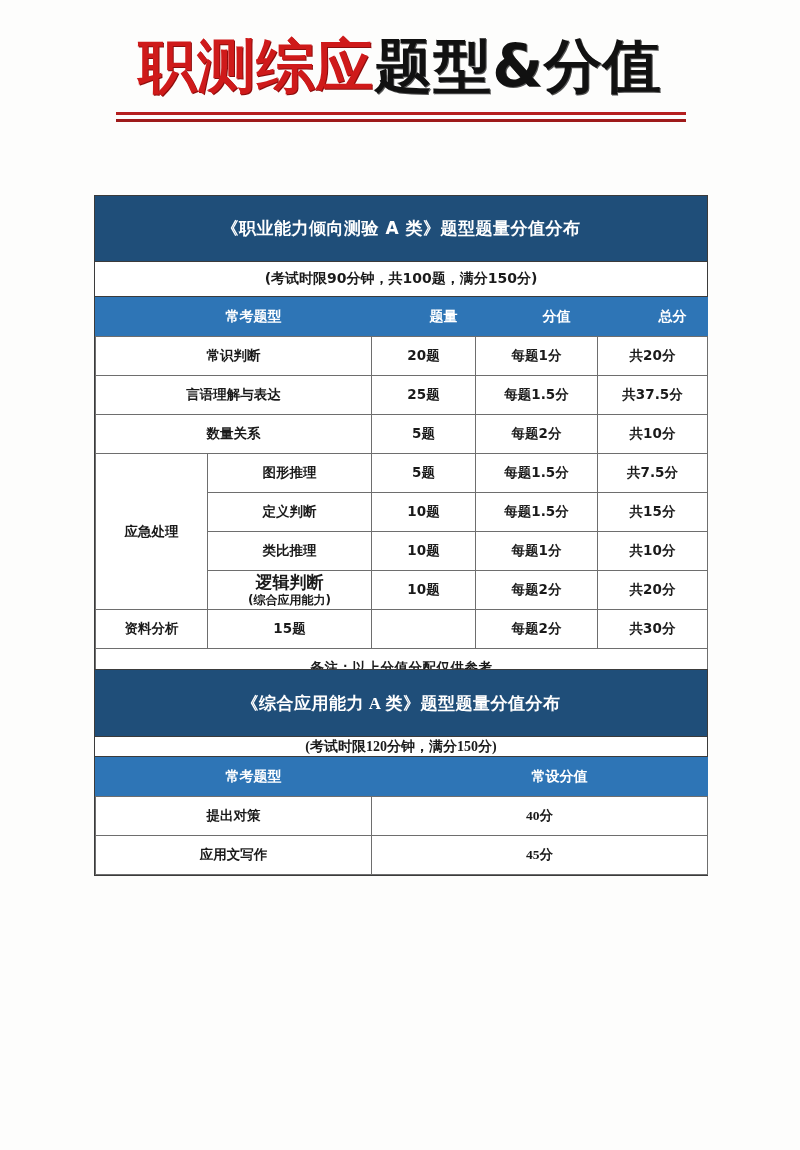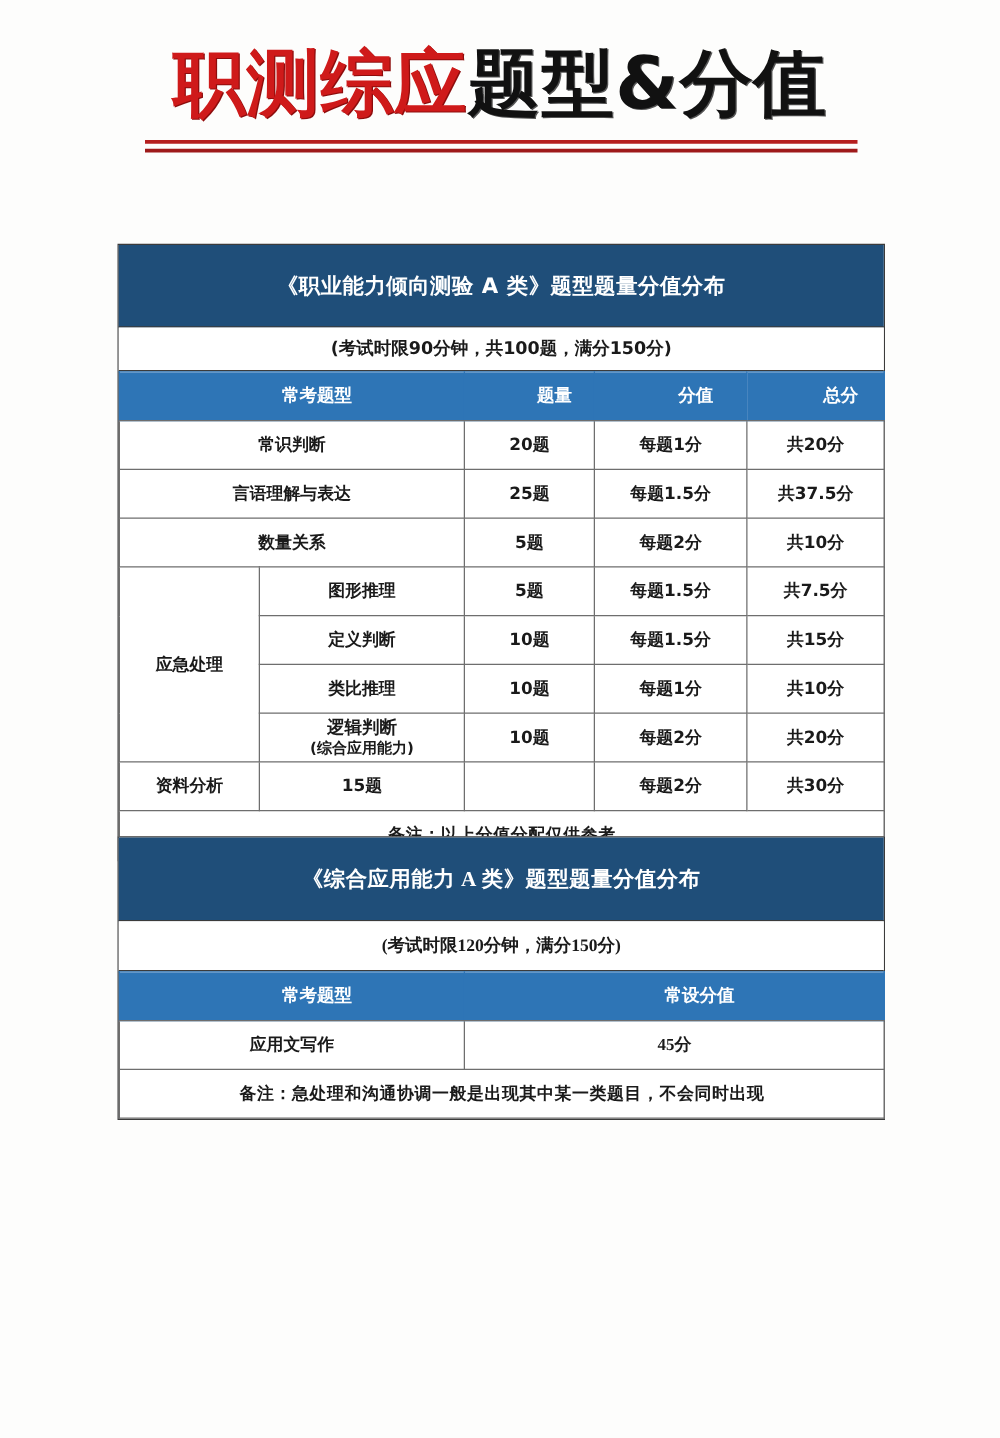--- a/index.html
+++ b/index.html
@@ -121,21 +121,21 @@
     text-align: center;
     font-weight: 800;
     font-size: 14px;
     box-sizing: border-box;
     border-bottom: 1px solid #3b3b3b;
     display: flex;
     align-items: center;
     justify-content: center;
   }
   #table-one .band-sub { height: 35px; }
-  #table-two .band-sub { height: 40px; }
+  #table-two .band-sub { height: 20px; }
 
   table.grid {
     width: 100%;
     border-collapse: collapse;
     table-layout: fixed;
     background: transparent;
   }
   table.grid td, table.grid th {
     border: 1px solid #6e6e6e;
     text-align: center;
@@ -160,21 +160,21 @@
   table.grid th.hcell-div {
     border-left: 1px solid #d6e3f0;
   }
   td.tall {
     height: 48px;
   }
   .sub-two-line {
     line-height: 1.25;
     font-size: 12.5px;
   }
-  .sub-two-line .ln1 { display: block; font-size: 14px; }
+  .sub-two-line .ln1 { display: block; font-size: 17px; }
   .sub-two-line .ln2 { display: block; font-size: 12px; }
 
   .note-row td {
     height: 36px;
     color: #1f3864;
     font-weight: 800;
     font-size: 14px;
     letter-spacing: 0.5px;
     border-left-color: #6e6e6e;
     border-right-color: #6e6e6e;
@@ -300,21 +300,22 @@
         <col class="c2-val">
     </colgroup>
     <thead>
       <tr>
         <th>常考题型</th>
         <th class="hcell-div">常设分值</th>
       </tr>
     </thead>
     <tbody>
       <tr>
+        <td>提出对策</td>
+        <td>40分</td>
+      </tr>
+      <tr>
         <td>应用文写作</td>
         <td>45分</td>
-      </tr>
-      <tr class="note-row">
-        <td colspan="2">备注：急处理和沟通协调一般是出现其中某一类题目，不会同时出现</td>
       </tr>
     </tbody>
   </table>
 </div>
 
 </body></html>

